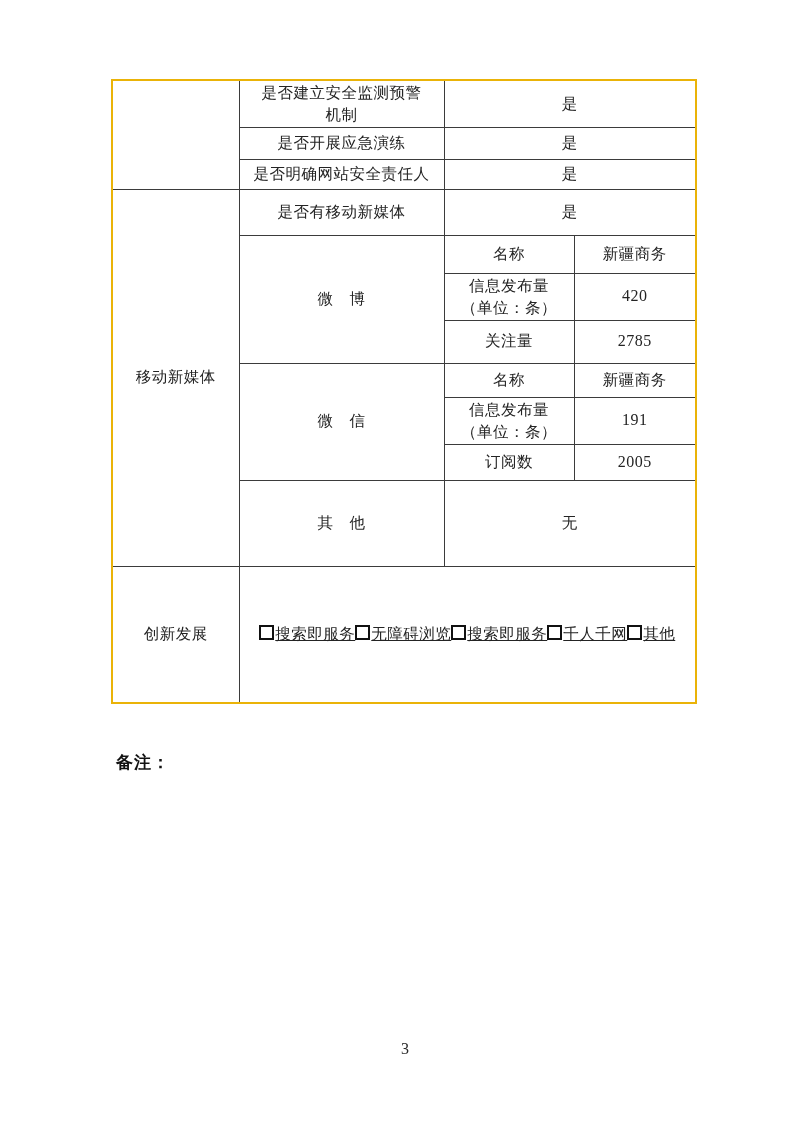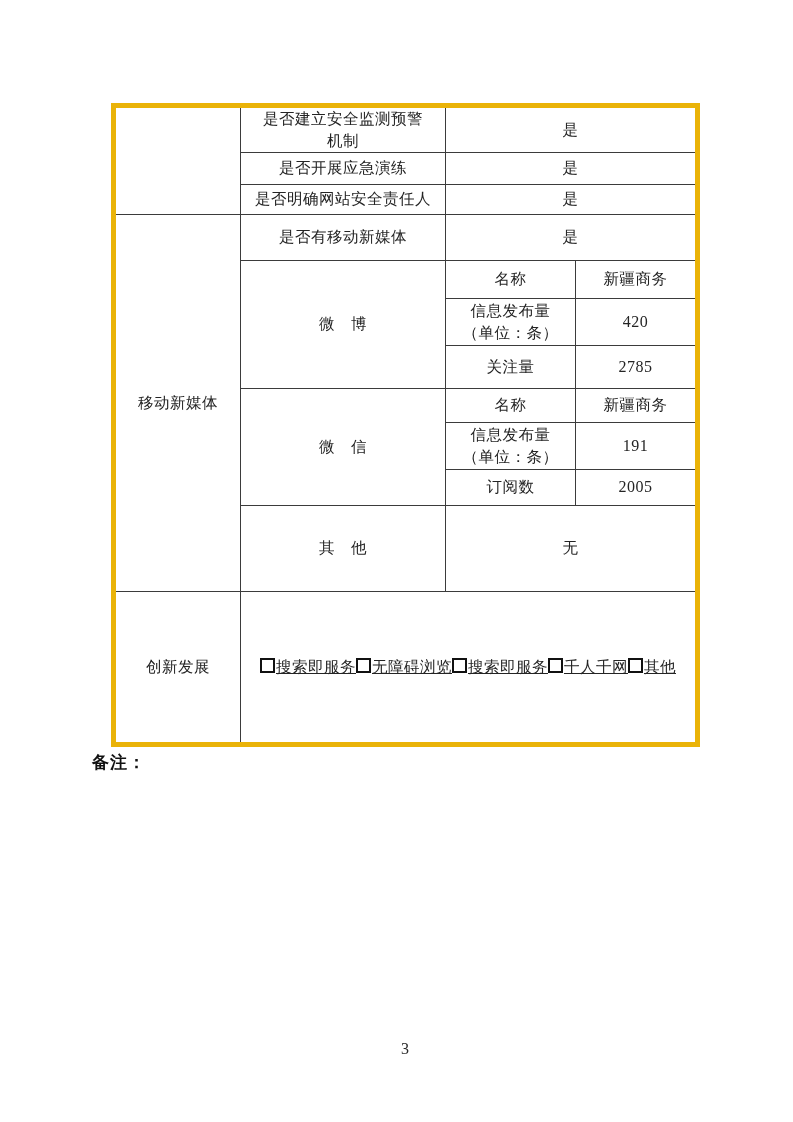--- a/index.html
+++ b/index.html
@@ -16,24 +16,24 @@
     color: #242424;
   }
   .page {
     position: absolute;
     inset: 0;
     background: #ffffff;
   }
   table.report-table {
     position: absolute;
     left: 111px;
-    top: 103px;
+    top: 79px;
     border-collapse: collapse;
     table-layout: fixed;
-    border: 5px solid #eab308;
+    border: 2px solid #eab308;
     font-size: 15.5px;
     line-height: 1.3;
   }
   table.report-table td {
     border: 1px solid #3b3b3b;
     text-align: center;
     vertical-align: middle;
     padding: 0;
     overflow: hidden;
     letter-spacing: 0.5px;
@@ -56,21 +56,21 @@
     display: inline-block;
     width: 11px;
     height: 11px;
     border: 2px solid #111111;
     vertical-align: -1px;
     margin-right: 1px;
     background: #ffffff;
   }
   .remark {
     position: absolute;
-    left: 92px;
+    left: 116px;
     top: 751px;
     font-family: "Liberation Sans", "DejaVu Sans", sans-serif;
     font-weight: bold;
     font-size: 17px;
     letter-spacing: 1px;
     color: #111111;
   }
   .page-number {
     position: absolute;
     left: 0;
@@ -149,21 +149,21 @@
       </tr>
       <tr style="height:36px">
         <td>订阅数</td>
         <td class="num">2005</td>
       </tr>
       <tr style="height:86px">
         <td>其　他</td>
         <td colspan="2">无</td>
       </tr>
 
-      <tr style="height:153px">
+      <tr style="height:137px">
         <td>创新发展</td>
         <td colspan="3" class="innov-cell">
           <span class="opt"><span class="cb"></span><span>搜索即服务</span></span><span class="opt"><span class="cb"></span><span>无障碍浏览</span></span><span class="opt"><span class="cb"></span><span>搜索即服务</span></span><span class="opt"><span class="cb"></span><span>千人千网</span></span><span class="opt"><span class="cb"></span><span>其他</span></span>
         </td>
       </tr>
     </tbody>
   </table>
 
   <div class="remark">备注：</div>
 

